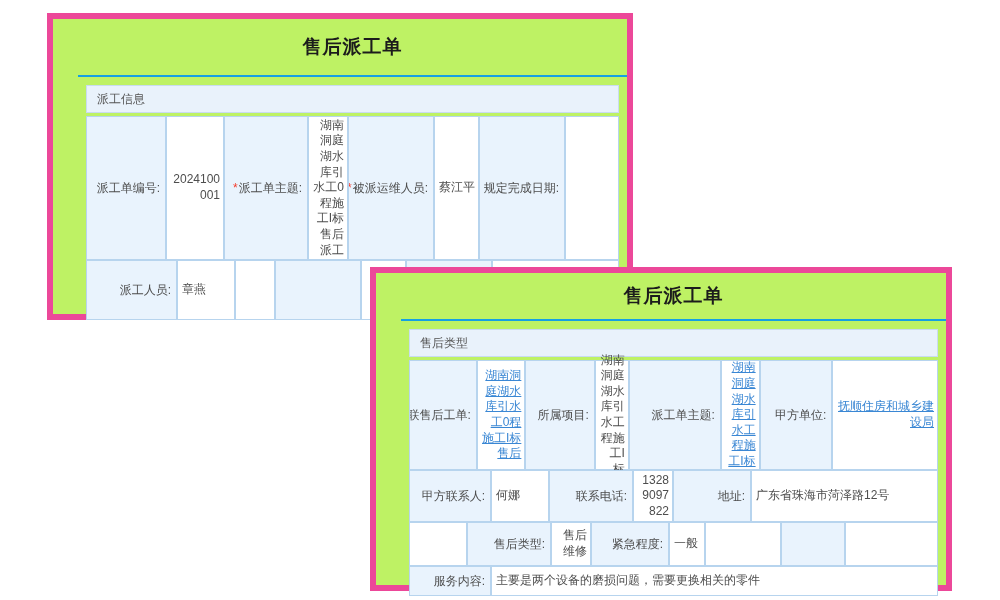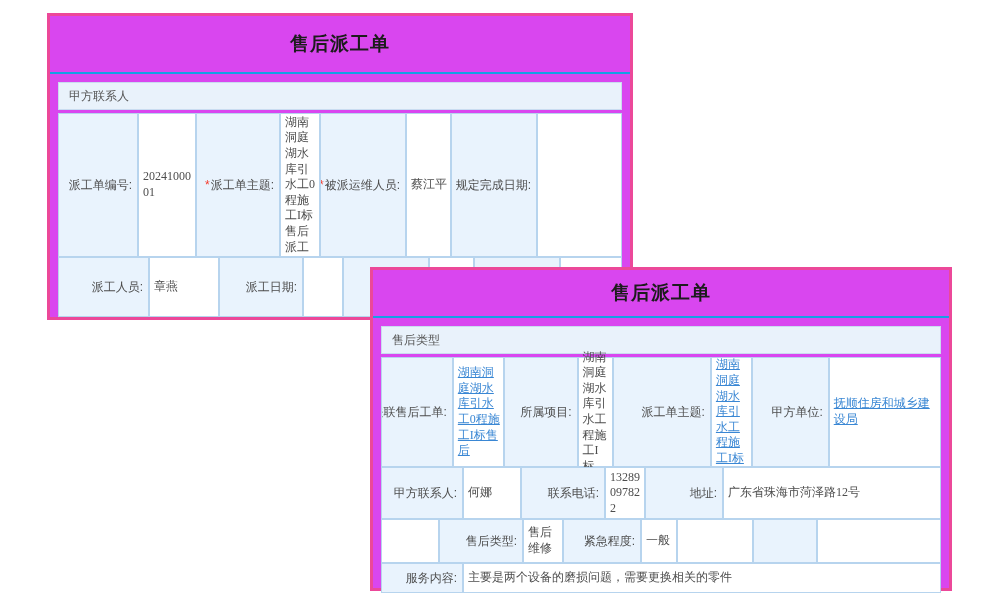--- a/index.html
+++ b/index.html
@@ -1,73 +1,72 @@
 <!DOCTYPE html>
 <html><head>
 <meta charset="utf-8">
 <style>
   html,body { margin:0; padding:0; background:#ffffff; width:1000px; height:600px;
     font-family:"Liberation Sans","DejaVu Sans",sans-serif; overflow:hidden; }
   .stage { position:relative; width:1000px; height:600px; background:#fff; }
-  .panel { position:absolute; background:#d946ef; border:3px solid #ec4899; box-sizing:border-box; }
+  .panel { position:absolute; background:#bef264; border:6px solid #ec4899; box-sizing:border-box;padding-left:25px; }
   #panel1 { left:47px; top:13px; width:586px; height:307px; z-index:1; }
   #panel2 { left:370px; top:267px; width:582px; height:324px; z-index:2; }
   .panel-title { display:flex; align-items:center; justify-content:center;
     font-size:19px; font-weight:bold; color:#1c1c1c; border-bottom:2px solid #14a0e4; letter-spacing:1px; }
   #panel1 .panel-title { height:56px; }
   #panel2 .panel-title { height:46px; }
   .panel-body { padding:8px; }
   .section-bar { height:28px; box-sizing:border-box; display:flex; align-items:center;
     padding:0 10px; background:#e9f2fb; border:1px solid #c9dcf0; color:#555; font-size:12px; margin-bottom:3px; }
   .tbl { }
   .trow { display:flex; align-items:stretch; }
   .cell { box-sizing:border-box; border:1px solid #b7d4ee; display:flex; align-items:center;
     font-size:12px; color:#4d4d4d; min-width:0; }
   .cell.label { background:#e9f3fd; justify-content:flex-end; text-align:left;
     padding:2px 5px 2px 2px; white-space:nowrap; overflow:hidden; }
-  .cell.value { background:#ffffff; justify-content:flex-start; text-align:left;
-    padding:2px 3px 2px 4px; word-break:break-all; line-height:1.3;font-family:Liberation Serif, serif; }
+  .cell.value { background:#ffffff; justify-content:flex-start; text-align:right;
+    padding:2px 3px 2px 4px; word-break:break-all; line-height:1.3; }
   .cell.last { flex:1 1 auto; }
   .req { color:#f53b2b; margin-right:1px; flex:0 0 auto; }
   .link { color:#3a87d4; text-decoration:underline; cursor:pointer; }
   
   .p1r1 .cell { height:144px; } .p1r2 .cell { height:60px; }
   .p2r1 .cell { height:110px; } .p2r2 .cell { height:52px; }
   .p2r3 .cell { height:44px; }  .p2r4 .cell { height:30px; }
 </style>
 </head>
 <body>
 
 <div class="stage">
 
   <div class="panel" id="panel1">
     <div class="panel-title">售后派工单</div>
     <div class="panel-body">
-      <div class="section-bar">甲方联系人</div>
+      <div class="section-bar">派工信息</div>
       <div class="tbl">
         <div class="trow p1r1">
           <div class="cell label" style="width:80px">派工单编号:</div>
           <div class="cell value" style="width:58px">2024100001</div>
           <div class="cell label" style="width:84px">
             <span class="req">*</span>
             <span>派工单主题:</span>
           </div>
           <div class="cell value" style="width:40px">湖南洞庭湖水库引水工0程施工I标售后派工</div>
           <div class="cell label" style="width:86px">
             <span class="req">*</span>
             <span>被派运维人员:</span>
           </div>
           <div class="cell value" style="width:45px">蔡江平</div>
           <div class="cell label" style="width:86px">规定完成日期:</div>
           <div class="cell value last"></div>
         </div>
         <div class="trow p1r2">
           <div class="cell label" style="width:91px">派工人员:</div>
-          <div class="cell value" style="width:70px">章燕</div>
-          <div class="cell label" style="width:84px">派工日期:</div>
+          <div class="cell value" style="width:58px">章燕</div>
           <div class="cell value" style="width:40px"></div>
           <div class="cell label" style="width:86px"></div>
           <div class="cell value" style="width:45px"></div>
           <div class="cell label" style="width:86px"></div>
           <div class="cell value last"></div>
         </div>
       </div>
     </div>
   </div>
 

